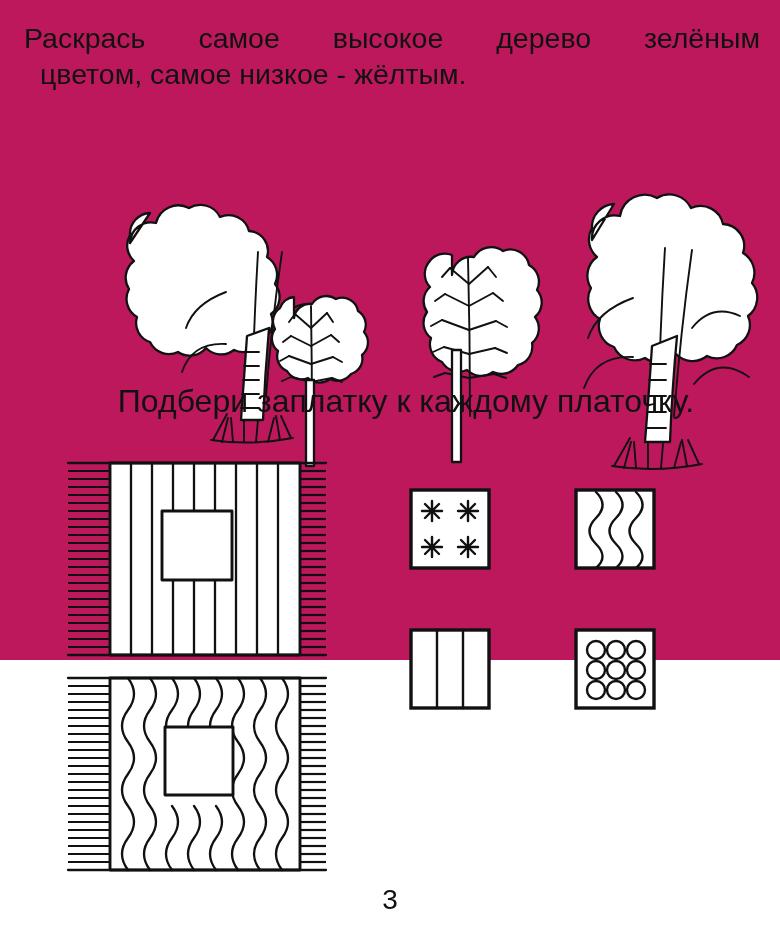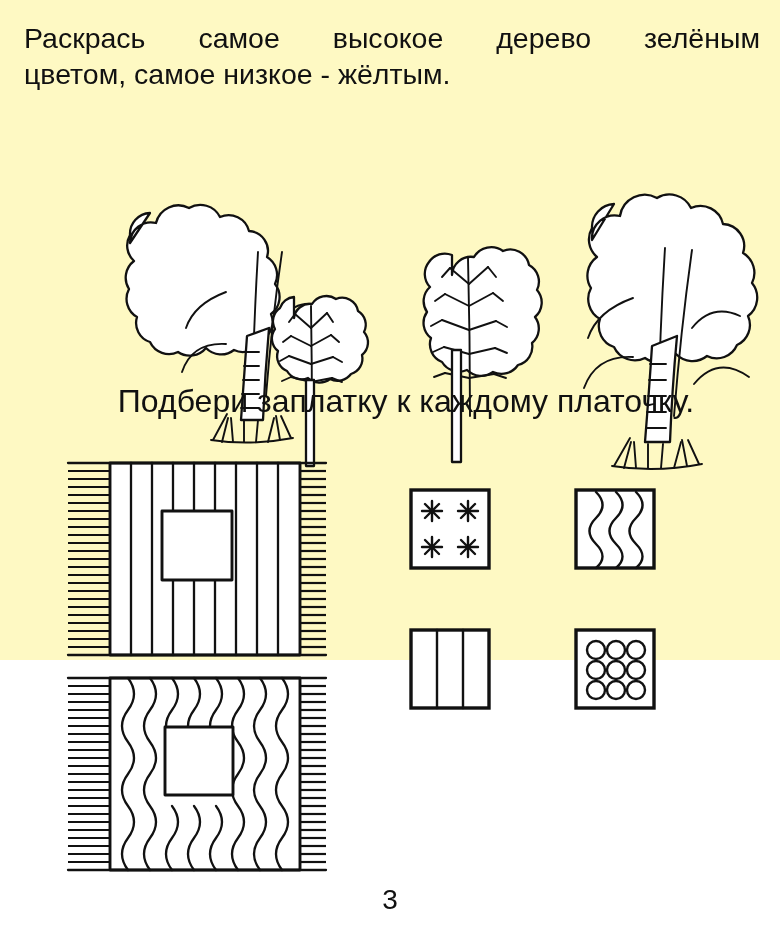--- a/index.html
+++ b/index.html
@@ -1,29 +1,29 @@
 <!DOCTYPE html>
 <html><head>
 <meta charset="utf-8">
 <style>
   html,body{margin:0;padding:0;background:#ffffff;}
   body{
     width:780px;height:936px;position:relative;overflow:hidden;
     font-family:"Liberation Sans",sans-serif;color:#000;
   }
-  .page{position:relative;width:780px;height:660px;background:#fef9c3;}
+  .page{position:relative;width:780px;height:660px;background:#be185d;}
 
   
   .instr1{
     position:absolute;left:24px;top:20px;width:736px;
     font-size:28.5px;line-height:1.28;font-weight:400;
     color:#111;letter-spacing:0px;
   }
   .instr1 .l1{display:block;text-align:justify;text-align-last:justify;white-space:nowrap;}
-  .instr1 .l2{display:block;text-align:left;}
+  .instr1 .l2{display:block;text-align:left;margin-left:16px;}
 
   .instr2{
     position:absolute;left:16px;top:380px;width:780px;
     font-size:32px;line-height:1.32;text-align:center;color:#111;
   }
   .instr2 .l1,.instr2 .l2{display:block;}
 
   
   .pagenum{
     position:absolute;left:0;top:884px;width:780px;text-align:center;

